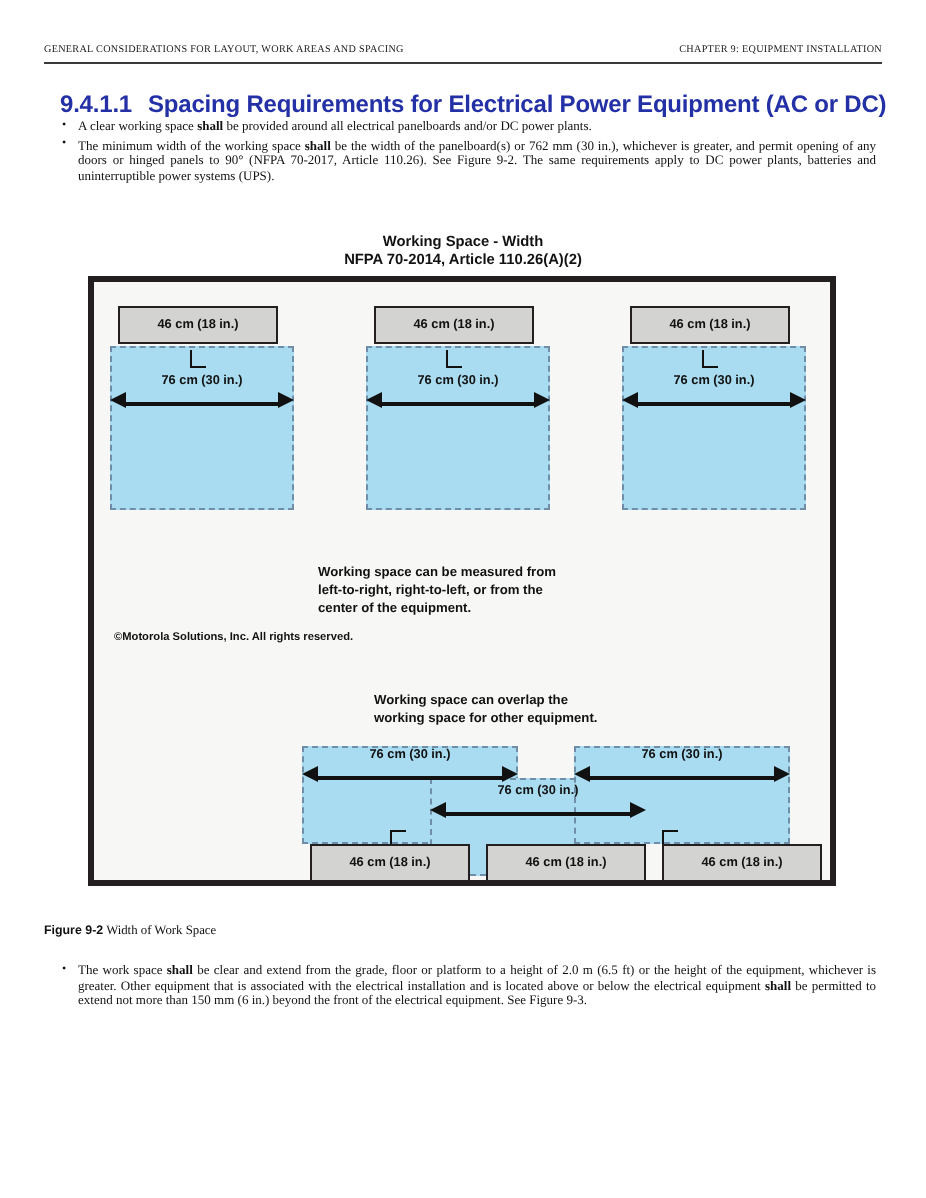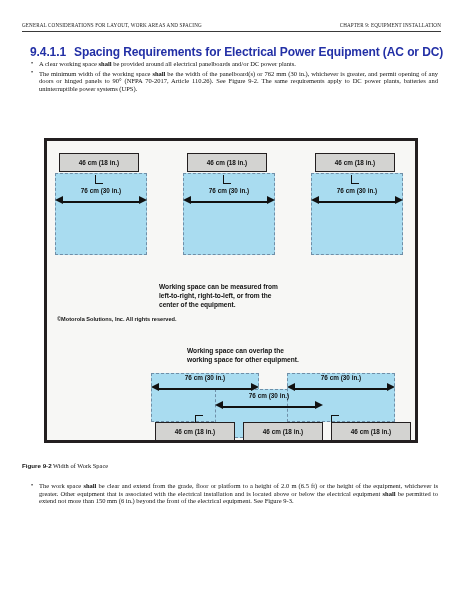--- a/index.html
+++ b/index.html
@@ -296,20 +296,24 @@
     <div class="bullet">
       <span>A clear working space </span><b>shall</b><span> be provided around all electrical panelboards and/or DC power plants.</span>
     </div>
     <div class="bullet">
       <span>The minimum width of the working space </span><b>shall</b><span> be the width of the panelboard(s) or 762 mm (30 in.), whichever is greater, and permit opening of any doors or hinged panels to 90° (NFPA 70-2017, Article 110.26). See Figure 9-2. The same requirements apply to DC power plants, batteries and uninterruptible power systems (UPS).</span>
     </div>
   </div>
 
   <div class="figure">
 
+    <div class="fig-title">
+      <div>Working Space - Width</div>
+      <div>NFPA 70-2014, Article 110.26(A)(2)</div>
+    </div>
 
     <div class="fig-frame">
 
       <div class="zone" style="left:8px; top:32px; width:92px; height:82px;"></div>
       <div class="zone" style="left:136px; top:32px; width:92px; height:82px;"></div>
       <div class="zone" style="left:264px; top:32px; width:92px; height:82px;"></div>
 
       <div class="panel" style="left:12px; top:12px; width:80px; height:19px;">46 cm (18 in.)</div>
       <div class="panel" style="left:140px; top:12px; width:80px; height:19px;">46 cm (18 in.)</div>
       <div class="panel" style="left:268px; top:12px; width:80px; height:19px;">46 cm (18 in.)</div>

